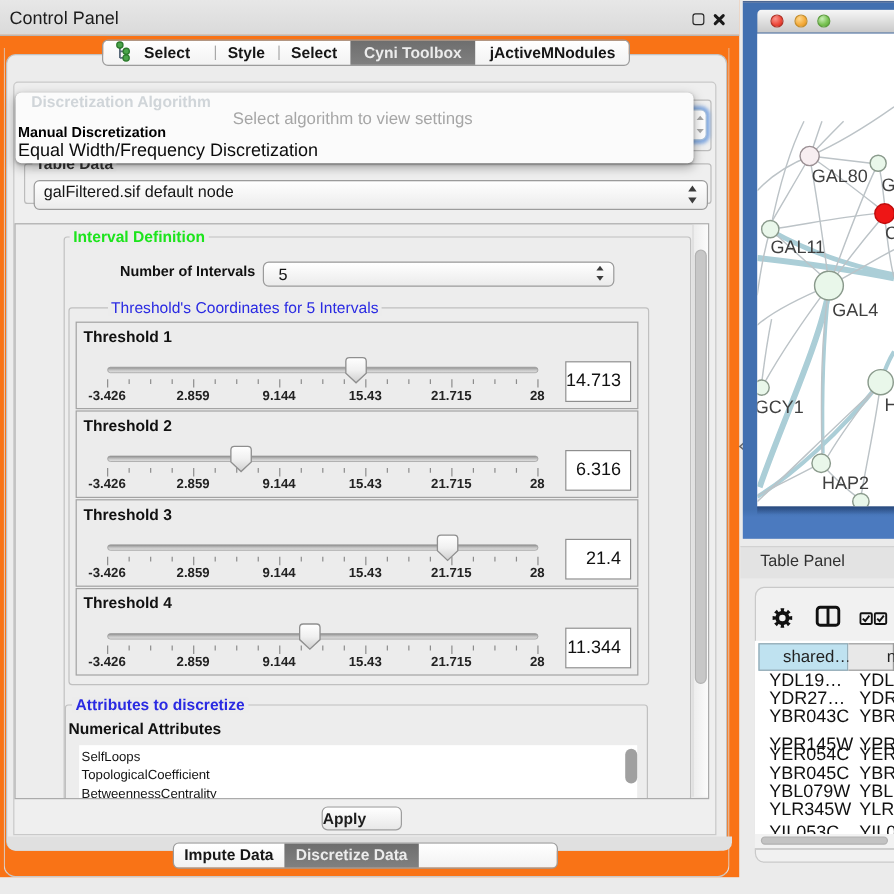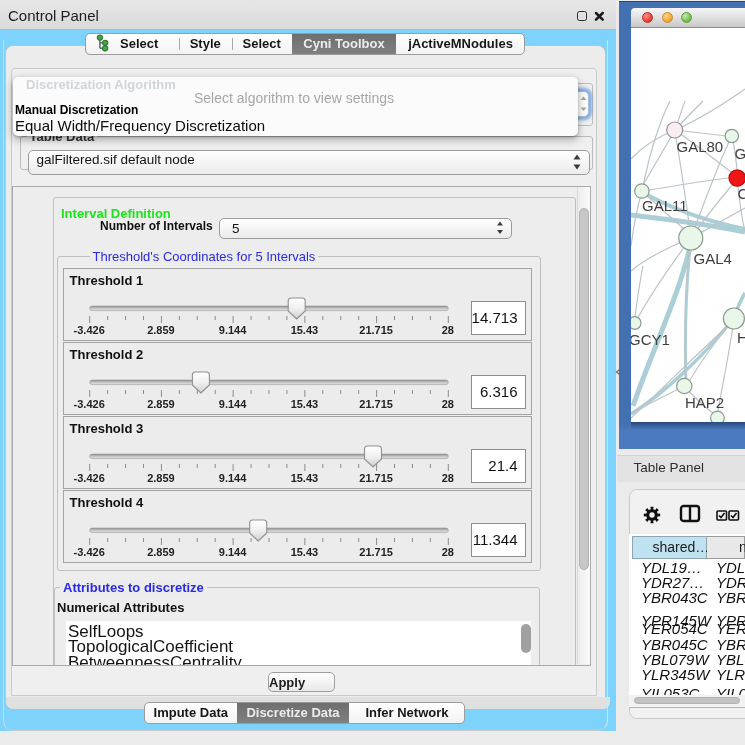--- a/index.html
+++ b/index.html
@@ -1,17 +1,17 @@
 <!DOCTYPE html>
 <html><head><meta charset="utf-8"><style>
 *{margin:0;padding:0;box-sizing:border-box;}
 html,body{width:745px;height:745px;}
 body{font-family:"Liberation Sans",sans-serif;background:#ebebeb;position:relative;overflow:hidden;}
 .abs{position:absolute;}
-#cpwin{position:absolute;left:0;top:0;width:616px;height:731px;background:#7dd3fc;padding-left:11px;}
+#cpwin{position:absolute;left:0;top:0;width:616px;height:731px;background:#f97316;padding-left:11px;}
 #winframe{position:absolute;left:2.5px;top:40px;width:605px;height:690.5px;border-left:1px solid #d8d8d8;border-right:1px solid #dedede;border-bottom:1px solid #c9c9c9;border-radius:0 0 10px 10px;}
 #titlebar{position:absolute;left:0;top:0;width:616px;height:30px;background:linear-gradient(#e7e7e7,#dadada);border-bottom:1px solid #b7b7b7;}
 #titletext{position:absolute;left:8px;top:7px;font-size:15px;color:#1c1c1c;}
 #sqicon{position:absolute;left:577px;top:11px;width:10px;height:9.5px;border:1.6px solid #2a2a2a;border-radius:2.5px;}
 #tabstrip{position:absolute;left:84.5px;top:33px;width:440px;height:21.5px;background:linear-gradient(#ffffff,#f2f2f2);border:1px solid #9c9c9c;border-radius:5px;z-index:5;}
 .tab{position:absolute;top:0;height:19.5px;font-size:13px;font-weight:bold;color:#161616;text-align:center;line-height:20px;}
 .tabsel{background:linear-gradient(#6e6e6e,#808080);color:#ececec;}
 .tsep{position:absolute;top:4px;height:12px;width:1px;background:#a8a8a8;}
 #contentbox{position:absolute;left:5px;top:44.5px;width:600.5px;height:664.5px;border:1px solid #c2c2c2;background:#ececec;border-radius:8px;}
 #botband{position:absolute;left:6px;top:697px;width:604px;height:11.5px;background:#e0e0e0;border-radius:0 0 7px 7px;}
@@ -30,21 +30,21 @@
 #popup{position:absolute;left:13px;top:76.5px;width:565px;height:59.5px;background:#fbfbfb;border-radius:5px;box-shadow:0 3px 9px rgba(0,0,0,0.35),0 1px 2px rgba(0,0,0,0.2);z-index:50;}
 #btabs{position:absolute;left:143.5px;top:702px;width:321px;height:22px;background:linear-gradient(#ffffff,#f2f2f2);border:1px solid #9c9c9c;border-radius:5px;}
 #bluewin{position:absolute;left:619px;top:1px;width:126px;height:448px;background:linear-gradient(180deg,#4270b0 0%,#4270b0 94.5%,#4b7abf 96%,#4b7abf 100%);border-top:1.5px solid #26477e;}
 #nettitle{position:absolute;left:12px;top:5.5px;width:114px;height:20.5px;background:linear-gradient(#f7f7f7,#c9c9c9);border-bottom:1px solid #8e8e8e;border-top-left-radius:4px;}
 .tl{position:absolute;top:4.5px;width:11px;height:11px;border-radius:50%;}
 #netcanvas{position:absolute;left:12px;top:26px;width:114px;height:394px;background:#fff;overflow:hidden;}
 #canvasshadow{position:absolute;left:12px;top:420px;width:114px;height:7px;background:linear-gradient(rgba(10,25,60,0.45),rgba(10,25,60,0));}
 #tpbar{position:absolute;left:617px;top:455px;width:128px;height:27px;background:#e3e3e3;border-top:1px solid #d2d2d2;}
 #tcard{position:absolute;left:628.5px;top:489px;width:120px;height:230px;background:#f1f1f1;border:1px solid #c9c9c9;border-radius:8px 0 0 8px;}
 #ttable{position:absolute;left:628.5px;top:534px;width:116.5px;height:173.5px;background:#fff;overflow:hidden;}
-.trow{position:absolute;left:0;width:117px;height:15.5px;font-size:15px;color:#101010;line-height:15.2px;white-space:nowrap;font-style:italic;}
+.trow{position:absolute;left:0;width:117px;height:15.5px;font-size:15px;color:#101010;line-height:15.2px;white-space:nowrap;}
 #hscroll{position:absolute;left:628.5px;top:694.5px;width:116.5px;height:13px;background:#f2f2f2;border-bottom:1px solid #b5b5b5;}
 #hthumb{position:absolute;left:5px;top:2.2px;width:106px;height:7.4px;border-radius:3.7px;background:#c3c3c3;border:1px solid #b2b2b2;}
 </style></head><body>
 <div id="cpwin">
 <div id="titlebar">
       <div id="titletext">Control Panel</div>
       <div id="sqicon"></div>
       <svg style="position:absolute;left:594px;top:11px;" width="11" height="11">
         <path d="M2 2 L8.7 8.7 M8.7 2 L2 8.7" stroke="#1a1a1a" stroke-width="2.5" stroke-linecap="round"></path>
       </svg>
@@ -80,21 +80,21 @@
       <div class="gtitle" style="left:6px;color:#333;">Table Data</div>
 <div class="combo" style="left:7px;top:12.5px;width:562px;height:25.5px;"></div>
       <div class="combotext" style="left:16px;top:14.5px;">galFiltered.sif default node</div>
       <svg style="position:absolute;left:550px;top:17px;" width="12" height="17">
         <path d="M6 0.5 L9.5 5.5 L2.5 5.5 Z" fill="#3c3c3c"></path>
         <path d="M6 15.5 L2.5 10.5 L9.5 10.5 Z" fill="#3c3c3c"></path>
       </svg>
     </div>
 <div id="viewport">
 <div class="group" style="left:40.5px;top:9.5px;width:523px;height:470px;border-color:#c0c0c0;">
-        <div class="gtitle" style="left:4px;color:#1ce41c;margin-top:16px;">Interval Definition</div>
+        <div class="gtitle" style="left:4px;color:#1ce41c;">Interval Definition</div>
       </div>
 <div class="abs" style="left:87.5px;top:31.5px;font-size:12px;font-weight:bold;color:#111;">Number of Intervals</div>
 <div class="combo" style="left:206px;top:30.5px;width:293px;height:21px;"></div>
 <div class="combotext" style="left:219.5px;top:33.5px;">5</div>
 <svg style="position:absolute;left:482px;top:34px;" width="10" height="14">
         <path d="M5 0.5 L8 4.5 L2 4.5 Z" fill="#3c3c3c"></path>
         <path d="M5 13 L2 9 L8 9 Z" fill="#3c3c3c"></path>
       </svg>
 <div class="group" style="left:44px;top:68.5px;width:484px;height:315px;border-color:#c0c0c0;">
         <div class="gtitle" style="left:4px;color:#2a2ae2;font-weight:normal;margin-left:28px;">Threshold's Coordinates for 5 Intervals</div>
@@ -204,33 +204,32 @@
         <div class="tlab" style="left:139.1px;top:55px;width:60px;">9.144</div>
         <div class="tlab" style="left:210.9px;top:55px;width:60px;">15.43</div>
         <div class="tlab" style="left:282.6px;top:55px;width:60px;">21.715</div>
         <div class="tlab" style="left:354.3px;top:55px;width:60px;">28</div>
         <div class="vbox">11.344</div>
       </div>
 <div class="group" style="left:41.5px;top:400px;width:486px;height:85px;border-color:#c0c0c0;">
         <div class="gtitle" style="left:5px;color:#2a2ae2;">Attributes to discretize</div>
       </div>
 <div class="abs" style="left:44.5px;top:413px;font-size:13px;font-weight:bold;color:#111;">Numerical Attributes</div>
-<div class="abs" style="left:53.5px;top:434px;width:465px;height:44px;background:#fff;font-size:17px;color:#141414;">
+<div class="abs" style="left:53.5px;top:434px;width:465px;height:44px;background:#fff;font-size:11px;color:#141414;">
         <div style="padding:3px 0 0 2px;line-height:15.4px;">SelfLoops<br>TopologicalCoefficient<br>BetweennessCentrality</div>
       </div>
 <div class="abs" style="left:508.5px;top:437px;width:10px;height:29px;border-radius:5px;background:#a0a0a0;"></div>
 <div id="vscroll">
         <div id="vthumb"></div>
       </div>
 </div>
 <div class="abs" style="left:268px;top:672px;width:67px;height:20px;border:1px solid #9e9e9e;border-radius:5px;background:linear-gradient(#ffffff,#e8e8e8);font-size:13px;font-weight:bold;color:#1d1d1d;line-height:19px;">Apply</div>
 <div id="btabs">
 <div class="tab" style="left:0px;width:92.5px;">Impute Data</div>
 <div class="tab tabsel" style="left:92.5px;width:112px;">Discretize Data</div>
-<div class="tab" style="left:204.5px;width:116px;">Infer Network</div>
 </div>
 <div id="popup">
       <div class="abs" style="left:13px;top:0.5px;font-size:13px;font-weight:bold;color:#d0d5d9;">Discretization Algorithm</div>
       <div class="abs" style="left:181px;top:13.5px;font-size:14px;color:#a6a6a6;">Select algorithm to view settings</div>
       <div class="abs" style="left:2px;top:26.5px;font-size:12px;font-weight:bold;color:#000;">Manual Discretization</div>
       <div class="abs" style="left:2px;top:40.5px;font-size:15px;color:#0b0b0b;">Equal Width/Frequency Discretization</div>
     </div>
 </div>
 <svg style="position:absolute;left:613.5px;top:367.5px;" width="7" height="8">
     <path d="M5.5 1.5 L2.5 4 L5.5 6.5" stroke="#6a6a6a" stroke-width="1.2" fill="none"></path>

